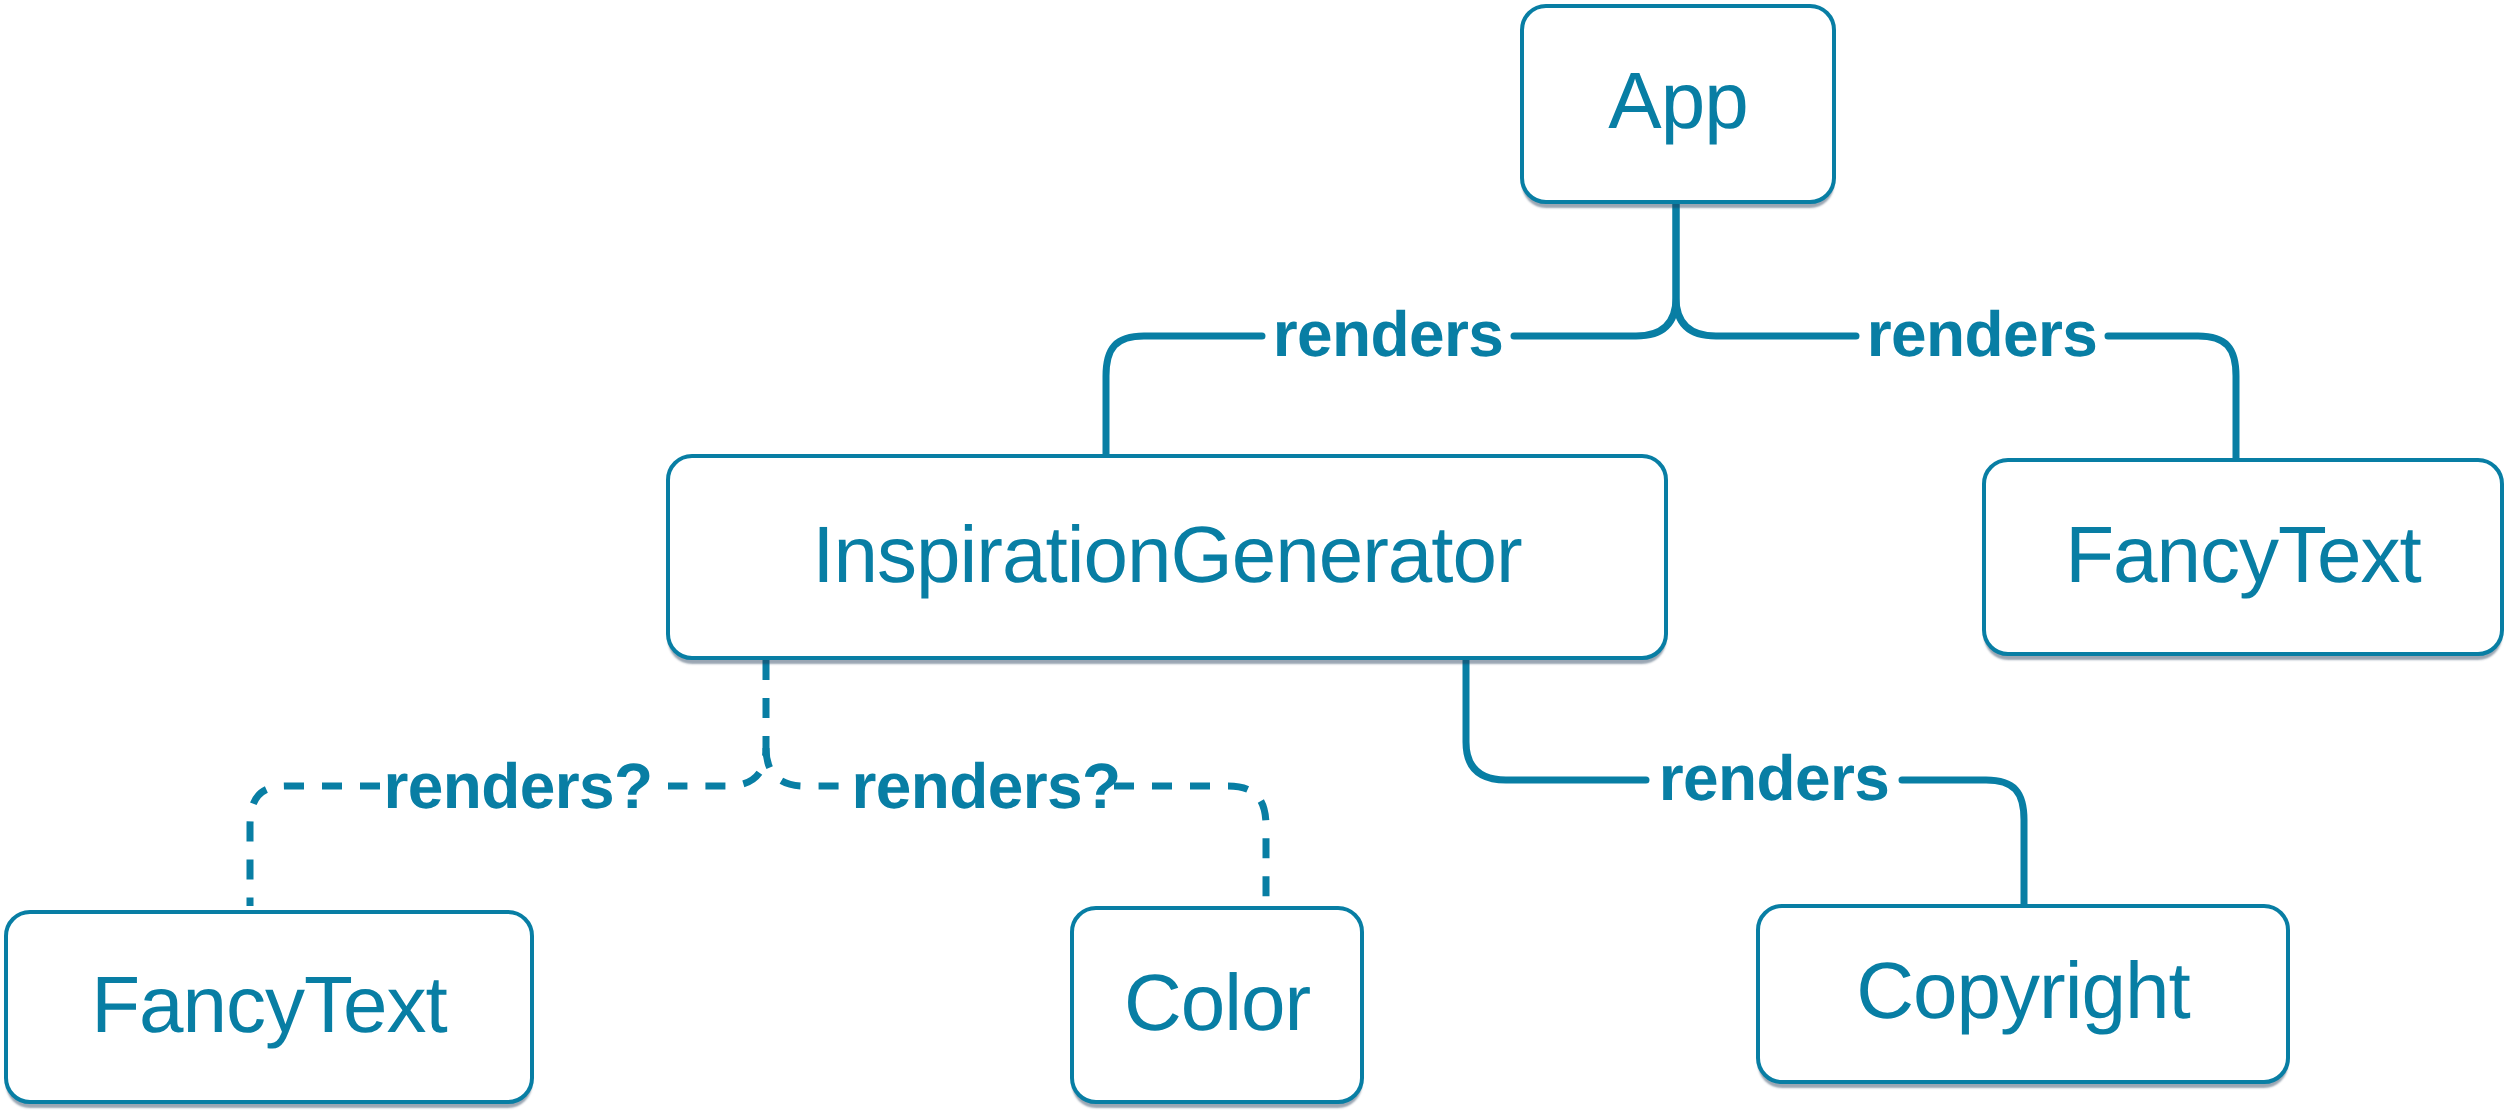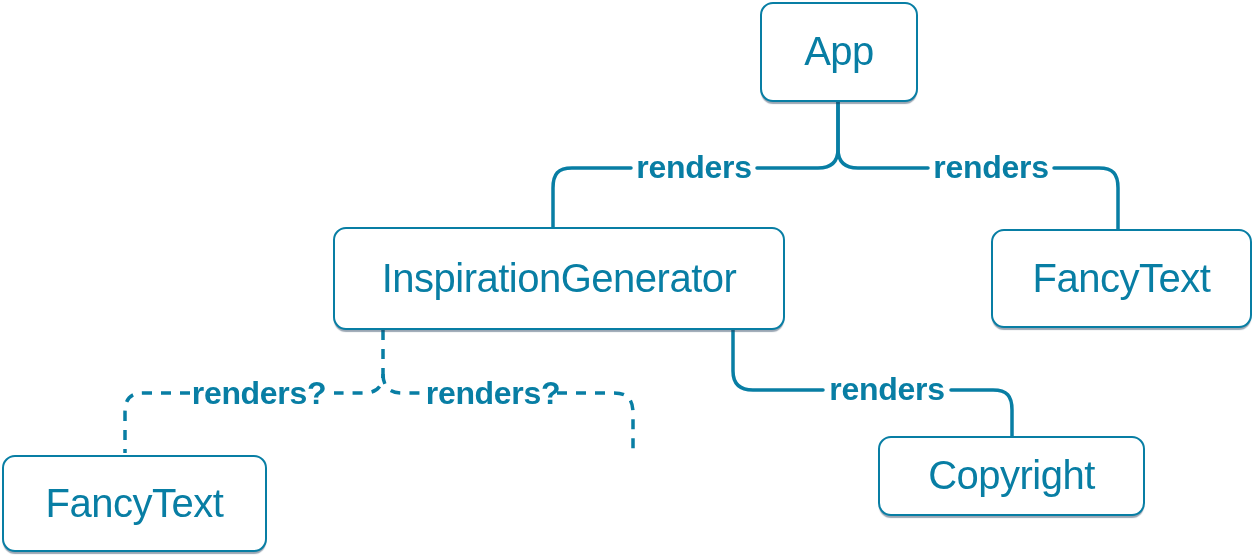--- a/index.html
+++ b/index.html
@@ -74,34 +74,37 @@
     <path class="edge-solid" d="M838 102 V149 C838 162 845 168 858 168 H928 M1054 168 H1099 C1113 168 1118 174 1118 188 V229"></path>
     <path class="edge-solid" d="M733 330 V371 C733 384 740 390 753 390 H823 M951 390 H993 C1007 390 1012 396 1012 410 V456"></path>
     <path class="edge-dashed" d="M383 330 V374 C383 386 377 393 364 393 H334 M190 393 H143 C130 393 125 399 125 413 V453"></path>
     <path class="edge-dashed" d="M383 374 C383 386 389 393 402 393 H430 M557 393 H614 C627 393 633 399 633 413 V451"></path>
   </svg>
 
   <div class="node" style="left:760px;top:2px;width:158px;height:100px">
     <span class="node-label">App</span>
   </div>
 
-  <div class="node" style="left:333px;top:227px;width:452px;height:103px">
+  <div class="node" style="left:333px;top:227px;width:501px;height:103px">
     <span class="node-label">InspirationGenerator</span>
   </div>
 
   <div class="node" style="left:991px;top:229px;width:261px;height:99px">
     <span class="node-label">FancyText</span>
   </div>
 
   <div class="node" style="left:2px;top:455px;width:265px;height:97px">
     <span class="node-label">FancyText</span>
   </div>
 
+  <div class="node" style="left:535px;top:453px;width:147px;height:99px">
+    <span class="node-label">Color</span>
+  </div>
 
-  <div class="node" style="left:878px;top:436px;width:267px;height:80px">
+  <div class="node" style="left:878px;top:452px;width:267px;height:90px">
     <span class="node-label">Copyright</span>
   </div>
 
   <span class="edge-label" style="left:694px;top:167px">renders</span>
 
   <span class="edge-label" style="left:991px;top:167px">renders</span>
 
   <span class="edge-label" style="left:259px;top:393px">renders?</span>
 
   <span class="edge-label" style="left:493px;top:393px">renders?</span>

